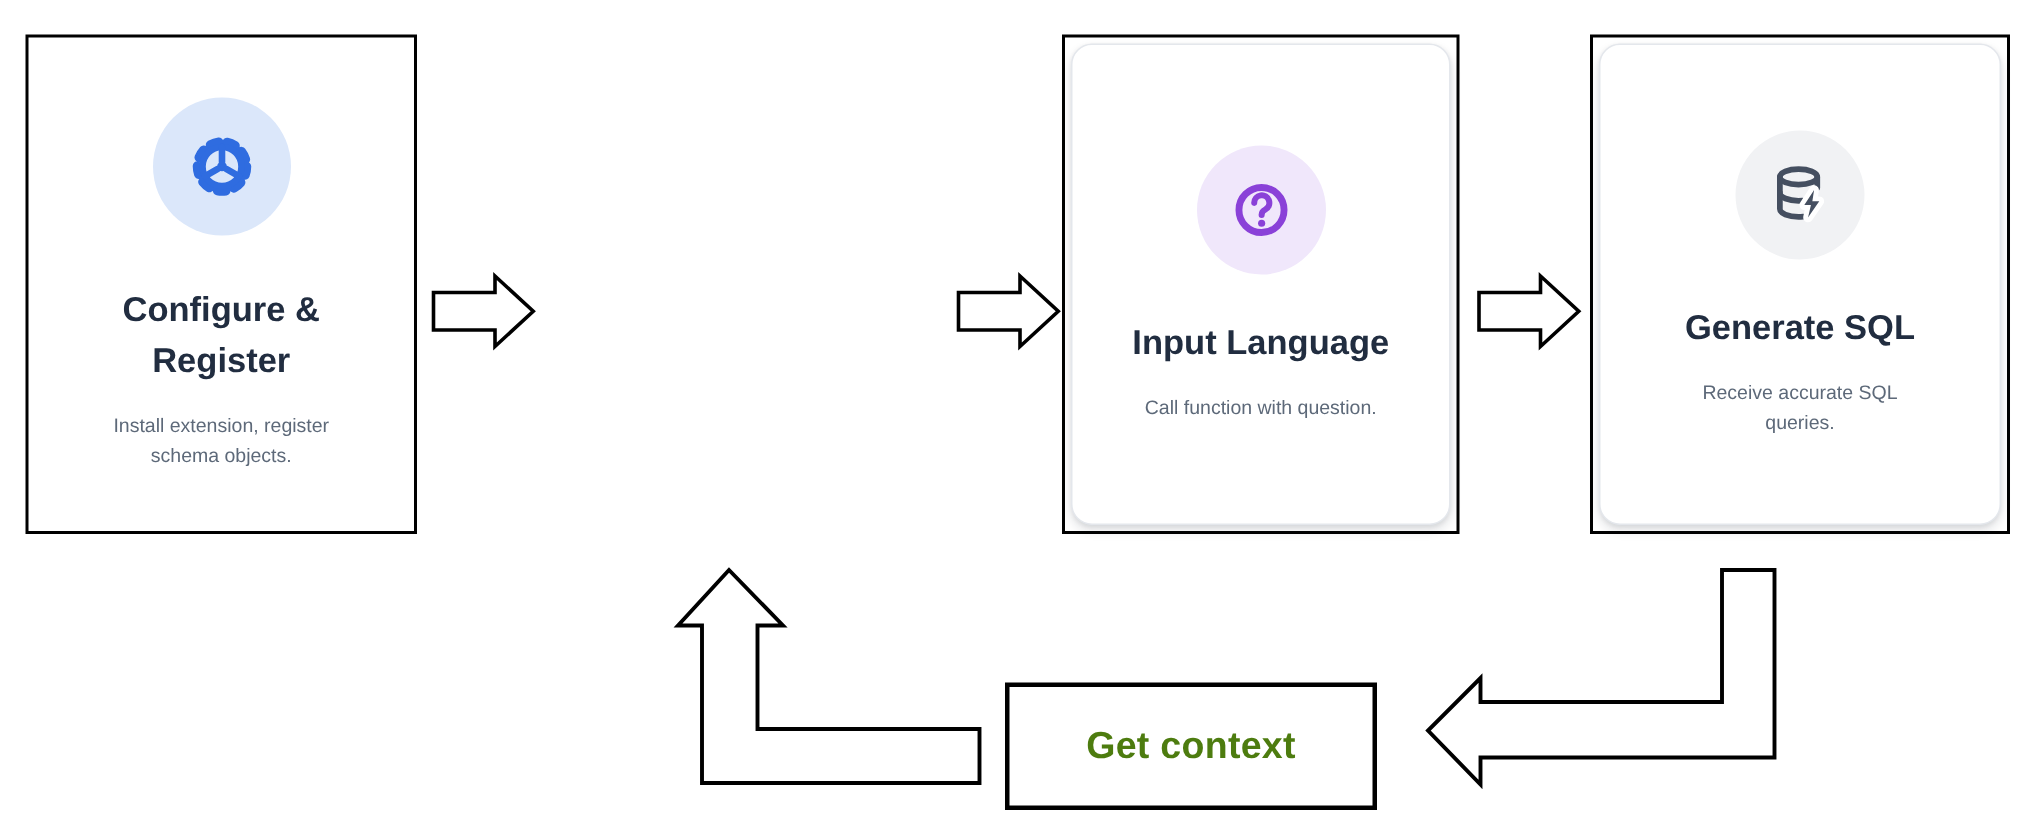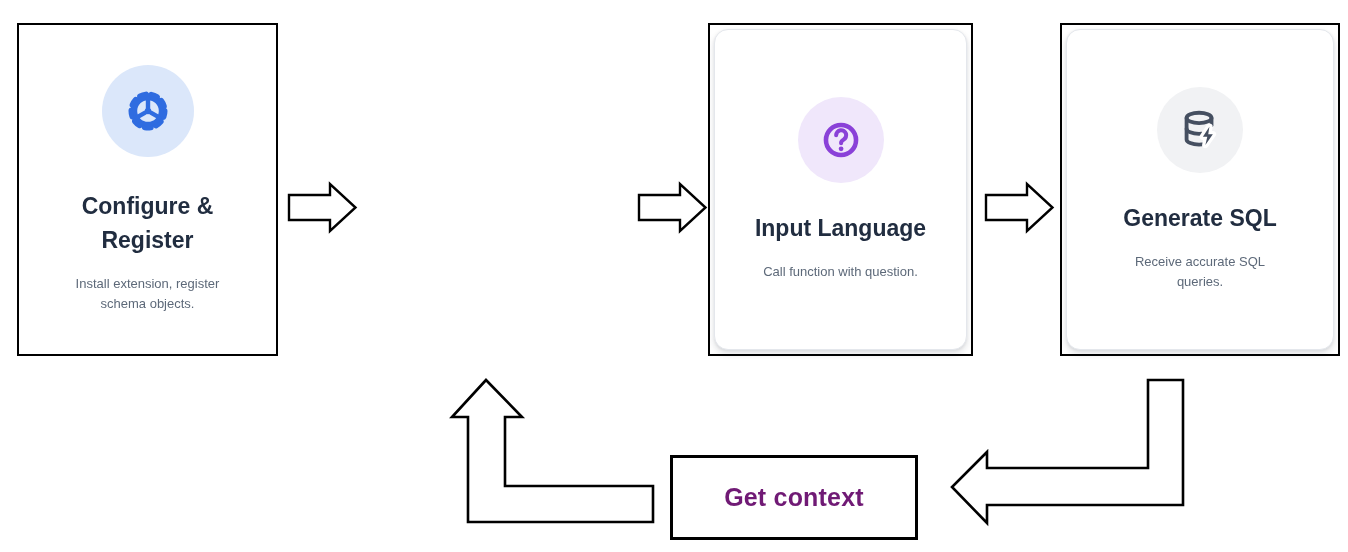--- a/index.html
+++ b/index.html
@@ -45,21 +45,21 @@
   .flow-arrow{position:absolute;top:183px;width:69px;height:49px;overflow:visible;}
   .a1{left:288px;} .a2{left:638px;} .a3{left:985px;}
   
   .overlay{position:absolute;left:0;top:0;pointer-events:none;overflow:visible;}
   
   .loop-box{
     position:absolute;left:670px;top:455px;width:248px;height:85px;
     border:3px solid #000;box-sizing:border-box;background:#fff;
     display:flex;align-items:center;justify-content:center;
   }
-  .loop-box span{font-size:25px;font-weight:bold;color:#701a75;letter-spacing:.2px;}
+  .loop-box span{font-size:25px;font-weight:bold;color:#4d7c0f;letter-spacing:.2px;}
 </style>
 </head>
 <body>
 
 <div class="canvas">
 
   <div class="card plain c1" style="--icon-color: #2f6ce0; --icon-bg: #dbe7fa;">
     <div class="card-inner">
       <div class="icon-circle">
         <svg width="48" height="48" viewBox="0 0 24 24" fill="none" stroke="currentColor" stroke-linecap="round">

